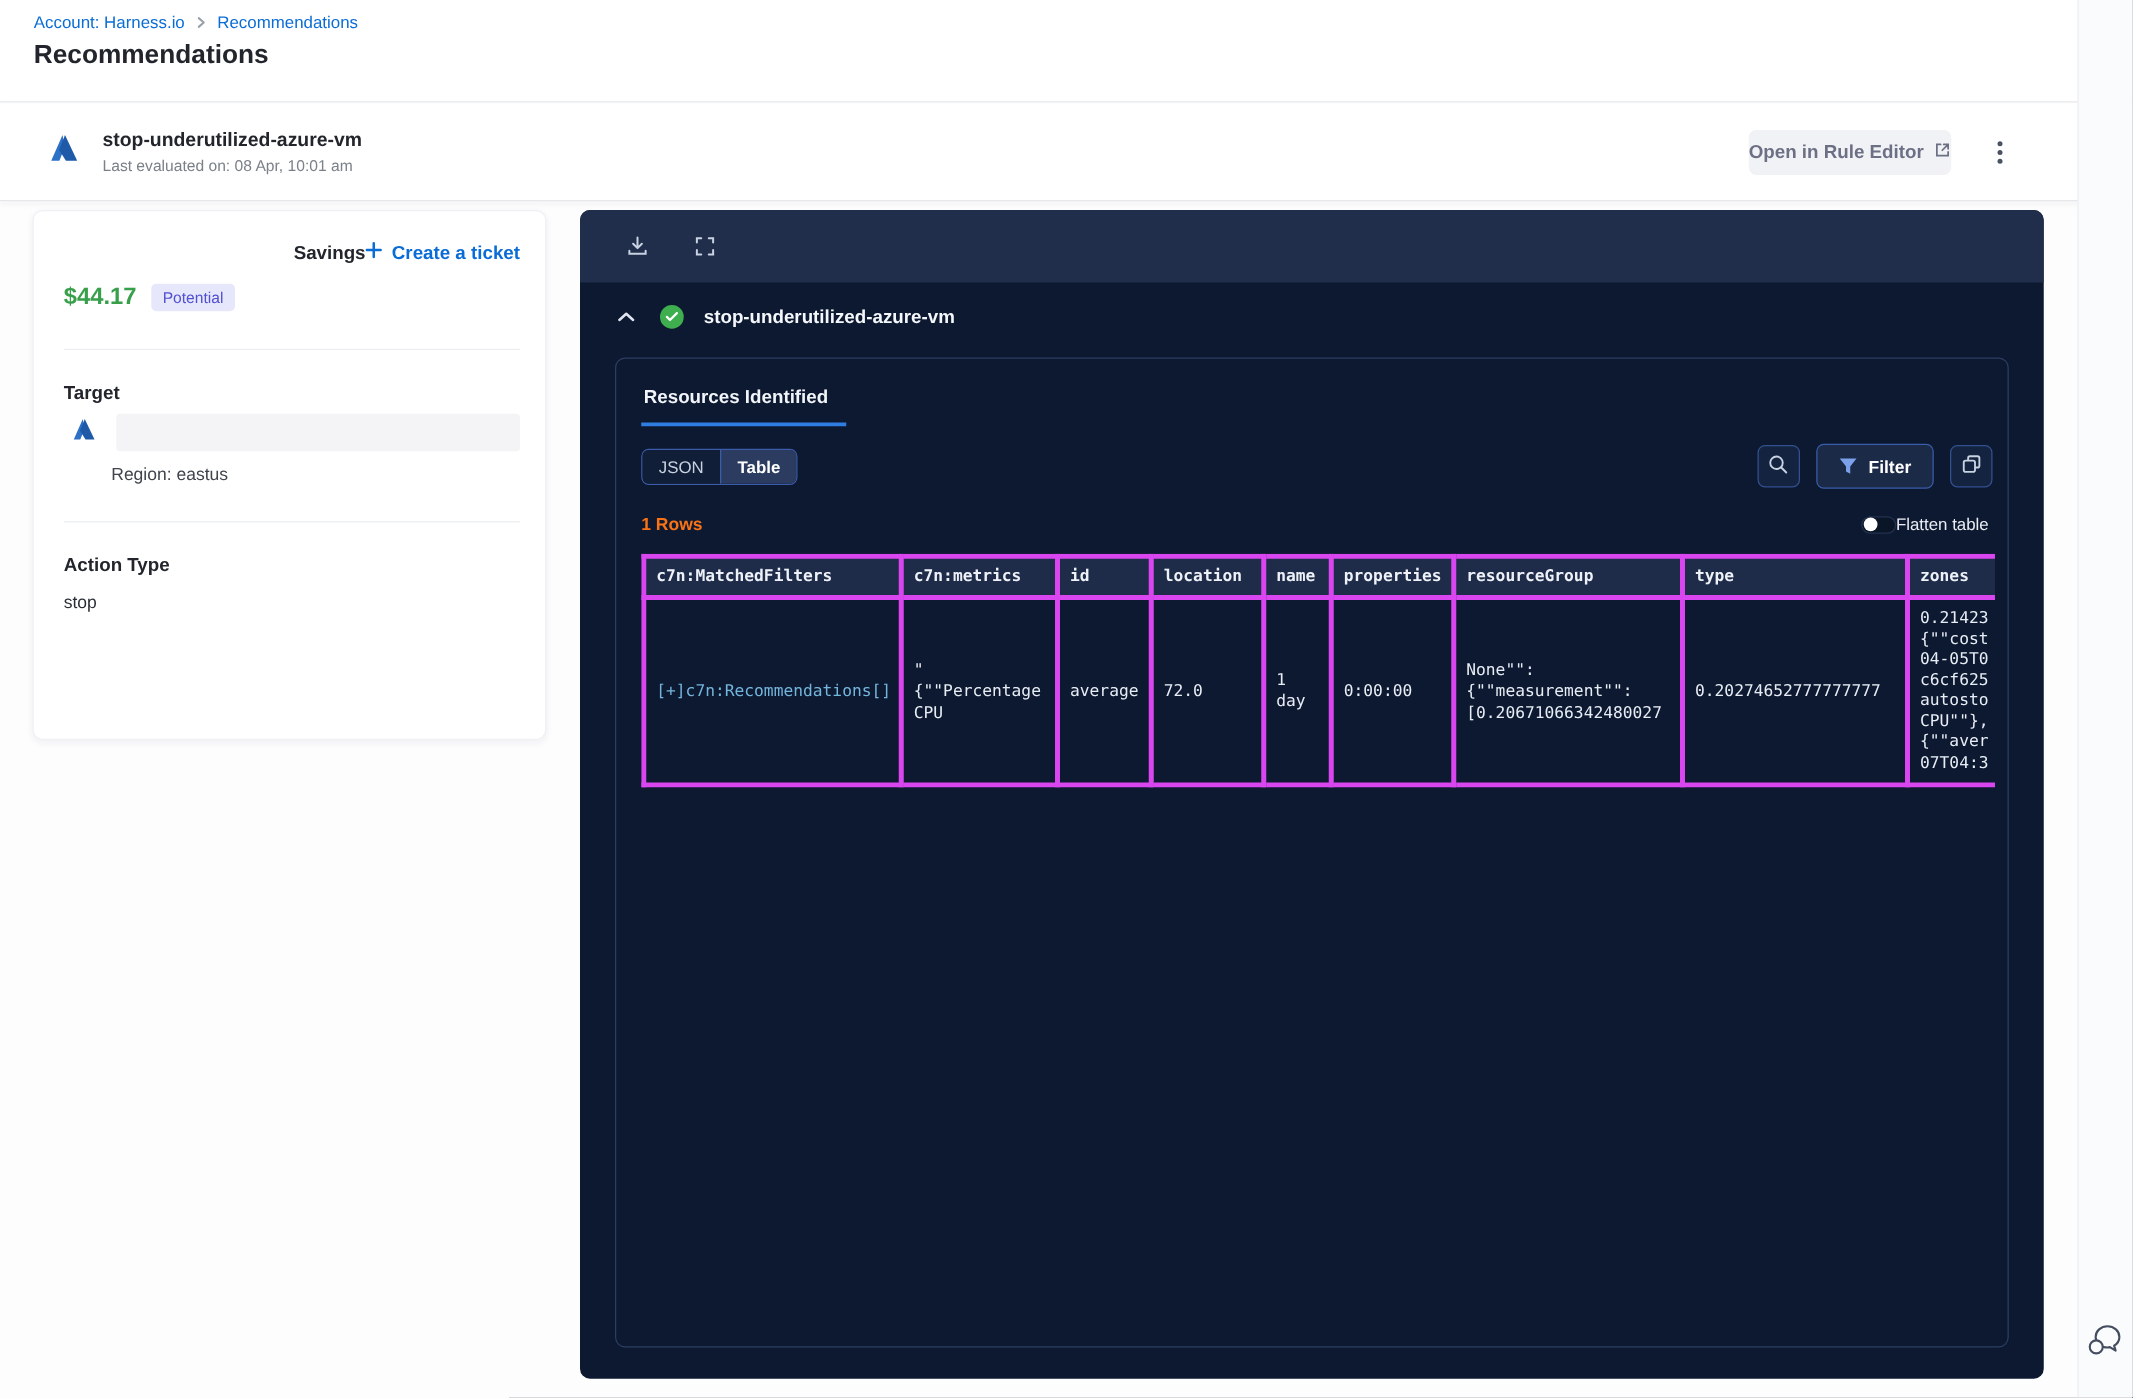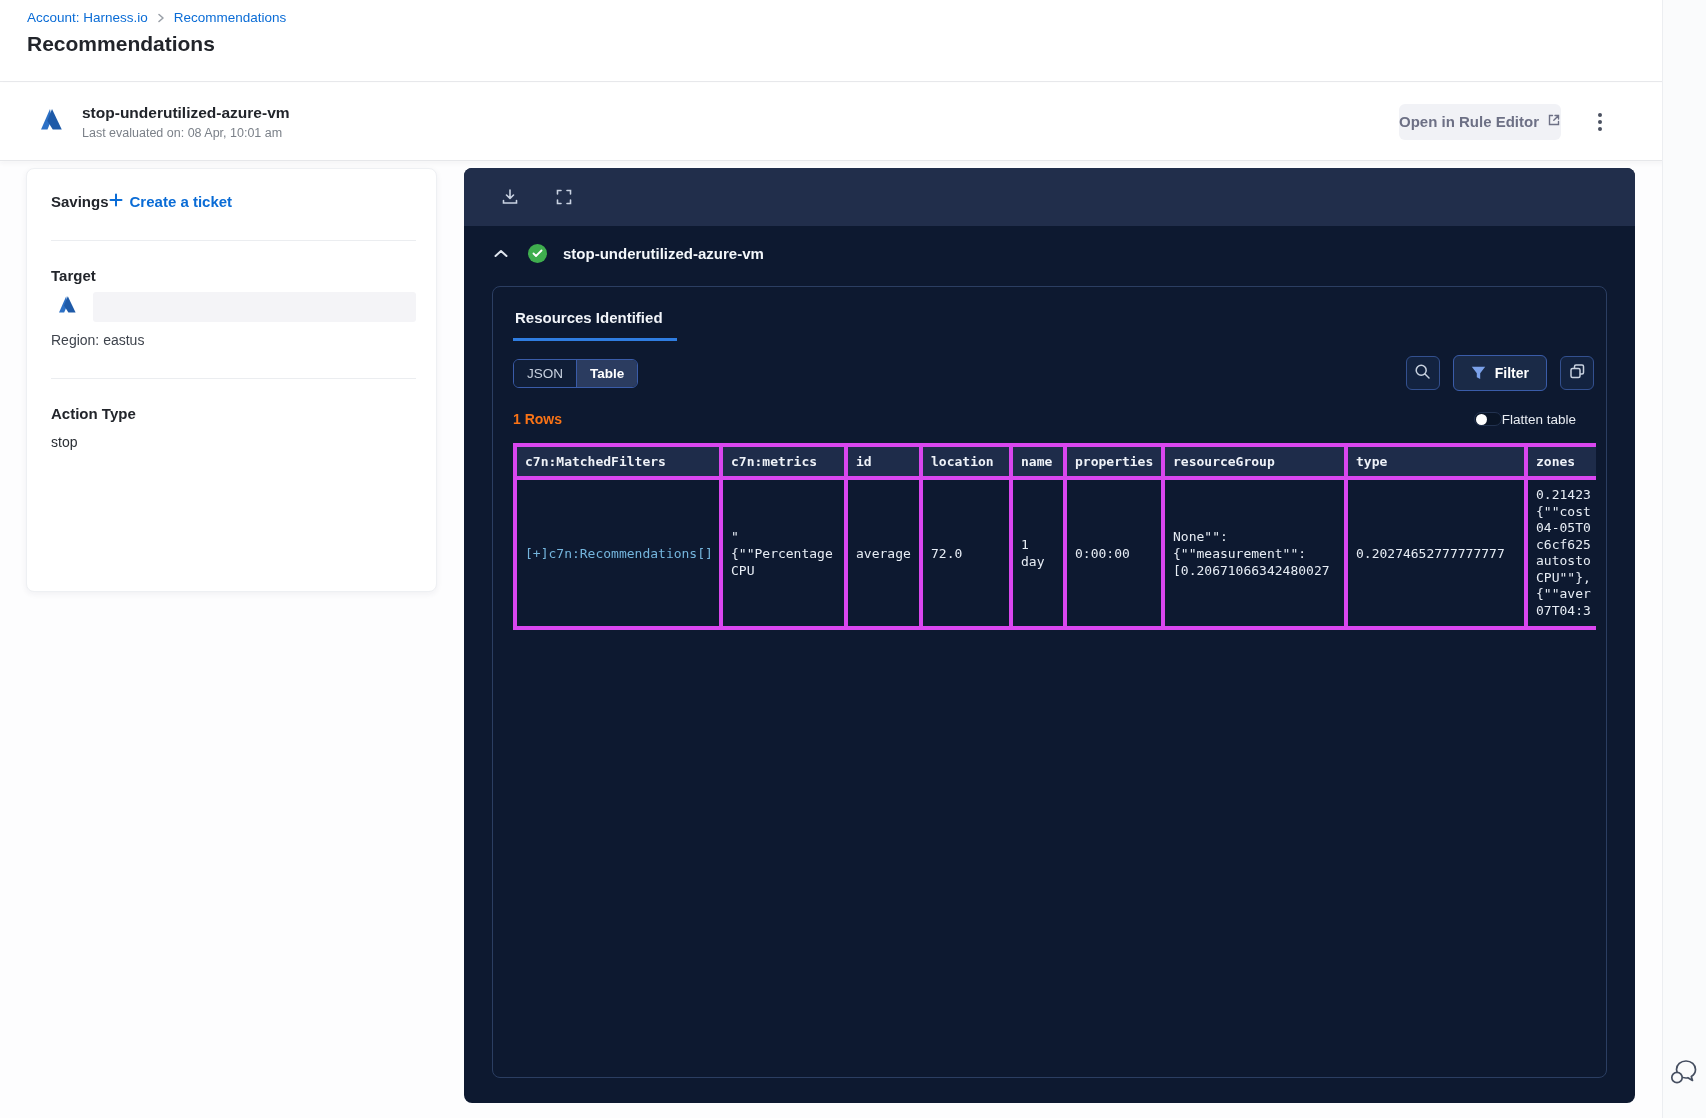--- a/index.html
+++ b/index.html
@@ -24,35 +24,35 @@
   .rule-editor-btn { margin-left:auto; margin-right:27px; height:36px; display:flex; align-items:center; gap:8px;
     background:#f1f2f6; border:none; border-radius:6px; padding:0 0;
     font-family:inherit; font-size:15px; font-weight:bold; color:#6d7085; cursor:pointer; }
   .kebab { width:24px; height:32px; display:flex; flex-direction:column; align-items:center; justify-content:center; gap:3px; cursor:pointer; background:none; border:none; }
   .kebab i { width:4px; height:4px; border-radius:50%; background:#4a5160; }
   
   .main-bg { position:absolute; left:0; top:162px; width:1706px; height:956px; background:#fdfdfe; }
   
   .card { position:absolute; left:26px; top:168px; width:411px; height:424px; background:#fff;
     border:1px solid #eef0f3; border-radius:8px; box-shadow:0 2px 6px rgba(40,41,61,.06); padding:24px 20px 0 24px; }
-  .card-row1 { display:flex; align-items:center; justify-content:flex-start; }
+  .card-row1 { display:flex; align-items:center; justify-content:flex-end; }
   .savings-label { font-size:15px; font-weight:bold; color:#22252b; }
   .create-ticket { display:flex; align-items:center; gap:7px; color:#0a6cd6; font-size:15px; font-weight:bold; text-decoration:none; cursor:pointer; }
   .amount-row { display:flex; align-items:center; gap:12px; margin-top:16px; }
   .amount { font-size:19px; font-weight:bold; color:#38a04a; }
   .badge { background:#e7e7fc; color:#5151cf; font-size:12.5px; border-radius:4px; padding:4px 9px; }
   .card-div { height:1px; background:#ebedf0; margin:30px 0 0 0; }
   .target-label { font-size:15px; font-weight:bold; color:#22252b; margin-top:26px; }
   .target-path-row { display:flex; align-items:center; margin-top:18px; margin-left:38px; height:26px; }
   .target-path { font-size:14px; color:#2a2e34; white-space:nowrap; }
   .redact { background:#f4f4f7; border-radius:3px; filter:blur(0.4px); }
   .redact-a { flex:1; height:22px; margin-left:2px; }
   .target-icon-row { display:flex; align-items:center; margin-top:6px; height:34px; }
   .target-icon-row .redact-b { flex:1; height:30px; margin-left:14px; }
-  .region { font-size:14px; color:#3f444d; margin-top:8px; }
+  .region { font-size:14px; color:#3f444d; margin-top:8px; margin-left:38px; }
   .action-label { font-size:15px; font-weight:bold; color:#22252b; margin-top:26px; }
   .action-value { font-size:14px; color:#2a2e34; margin-top:12px; }
   
   .panel { position:absolute; left:464px; top:168px; width:1171px; height:935px; background:#0d1930; border-radius:8px; overflow:hidden; }
   .panel-toolbar { height:58px; background:#212e4b; display:flex; align-items:center; gap:26px; padding-left:32px; }
   .icon-btn { background:none; border:none; cursor:pointer; display:flex; align-items:center; justify-content:center; padding:4px; }
   .panel-title-row { height:54px; display:flex; align-items:center; gap:16px; padding-left:26px; }
   .panel-title { font-size:15px; font-weight:bold; color:#f4f7fb; }
   .check-circle { width:19px; height:19px; border-radius:50%; background:#3fae4e; display:flex; align-items:center; justify-content:center; }
   .inner { position:absolute; left:28px; right:28px; top:118px; bottom:25px; border:1px solid #2b3e62; border-radius:8px; padding:0 10px 0 20px; }
@@ -62,21 +62,21 @@
   .segmented { display:flex; height:29px; border:1px solid #3a5ca9; border-radius:6px; overflow:hidden;justify-content:flex-end; }
   .seg { display:flex; align-items:center; justify-content:center; padding:0 13px; font-size:13.5px; cursor:pointer; }
   .seg-json { background:#101e37; color:#c9d2e0; }
   .seg-table { background:#2b3c60; color:#fff; font-weight:bold; border-left:1px solid #3a5ca9; }
   .ctl-cluster { margin-left:auto; display:flex; align-items:center; gap:13px; margin-right:2px; }
   .sq-btn { width:34px; height:34px; background:#132340; border:1px solid #33508f; border-radius:6px; display:flex; align-items:center; justify-content:center; cursor:pointer; }
   .filter-btn { height:36px; background:#1a2a47; border:1px solid #3a5ca9; border-radius:6px; display:flex; align-items:center; gap:9px; padding:0 17px; cursor:pointer; }
   .filter-btn span { color:#fff; font-size:14px; font-weight:bold; font-family:inherit; }
   .meta-row { margin-top:20px; display:flex; align-items:center; }
   .rows-count { font-size:14px; font-weight:bold; color:#f97316; }
-  .flatten { margin-left:auto; display:flex; align-items:center; margin-right:20px; }
+  .flatten { margin-left:auto; display:flex; align-items:flex-end; margin-right:5px; }
   .toggle { width:28px; height:14px; border-radius:8px; background:#0a1527; border:1px solid #22324f; position:relative; cursor:pointer; }
   .toggle .knob { position:absolute; left:1px; top:0.5px; width:11px; height:11px; border-radius:50%; background:#fff; }
   .flatten-label { font-size:13.5px; color:#e9edf3; }
   
   .table-clip { margin-top:16px; width:1083px; overflow:hidden; }
   table.res { border-collapse:collapse; table-layout:fixed; width:1211px;
     font-family:"DejaVu Sans Mono", monospace; font-size:13px; color:#e7edf5; }
   table.res th, table.res td { border:4px solid #d946ef; text-align:left; vertical-align:middle; }
   table.res th { background:#1e2c4a; font-weight:bold; padding:7px 8px; font-size:13px; color:#eef2f8; }
   table.res td { padding:6px 8px; height:150px; }
@@ -138,20 +138,24 @@
     <div class="card-row1">
       <span class="savings-label">Savings</span>
       <a class="create-ticket">
         <span>
           <svg width="14" height="14" viewBox="0 0 14 14">
               <path d="M7 1.5 V12.5 M1.5 7 H12.5" stroke="#0a6cd6" stroke-width="2" stroke-linecap="round"></path>
             </svg>
         </span>
         <span>Create a ticket</span>
       </a>
+    </div>
+    <div class="amount-row">
+      <span class="amount">$44.17</span>
+      <span class="badge">Potential</span>
     </div>
     <div class="card-div"></div>
     <div class="target-label">Target</div>
     <div class="target-icon-row">
       <span style="margin-left:4px;">
         <svg width="24" height="24" viewBox="0 0 24 24">
           <polygon points="11.2,3.2 4.0,19.6 9.2,19.6 12.6,11.2" fill="#2d71c6"></polygon>
           <polygon points="12.8,3.2 9.0,12.6 13.4,19.6 20.6,19.6" fill="#1e5aa8"></polygon>
         </svg>
       </span>

